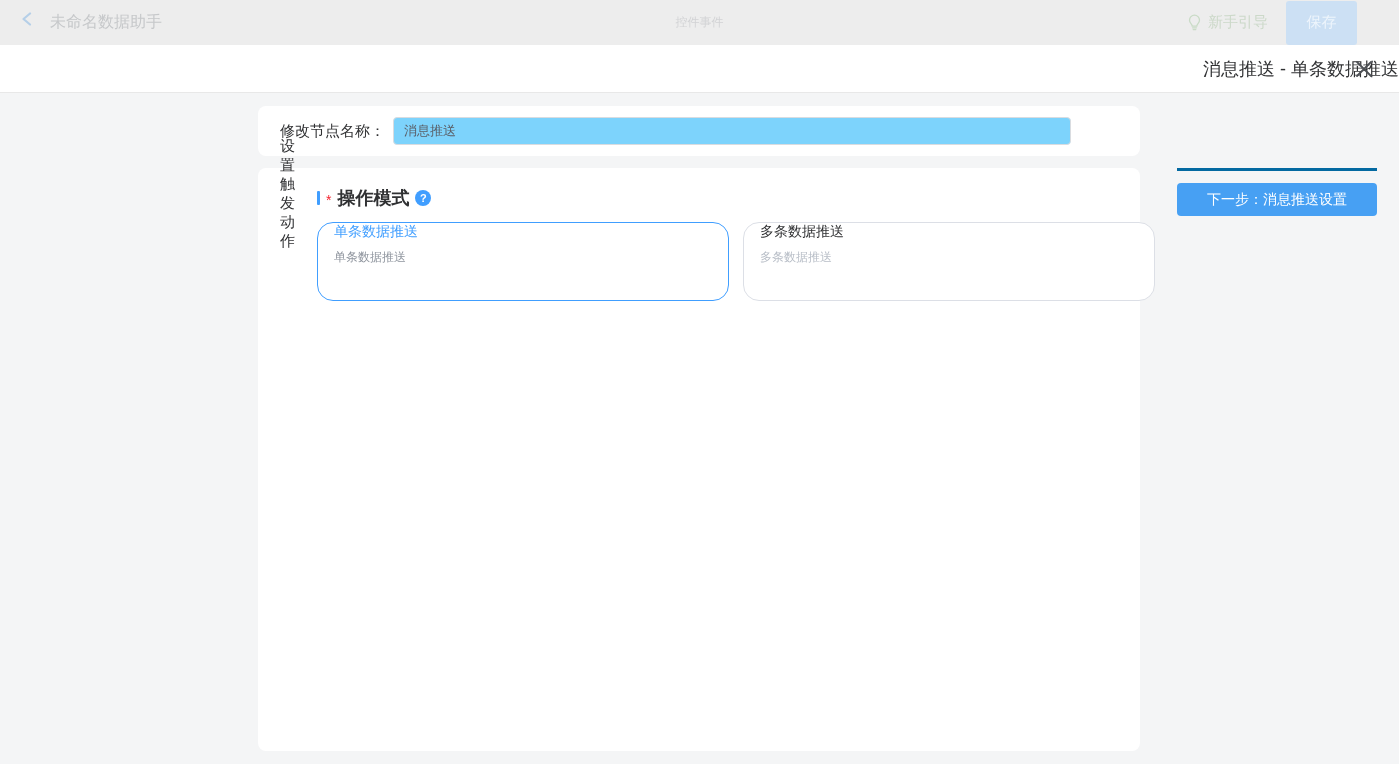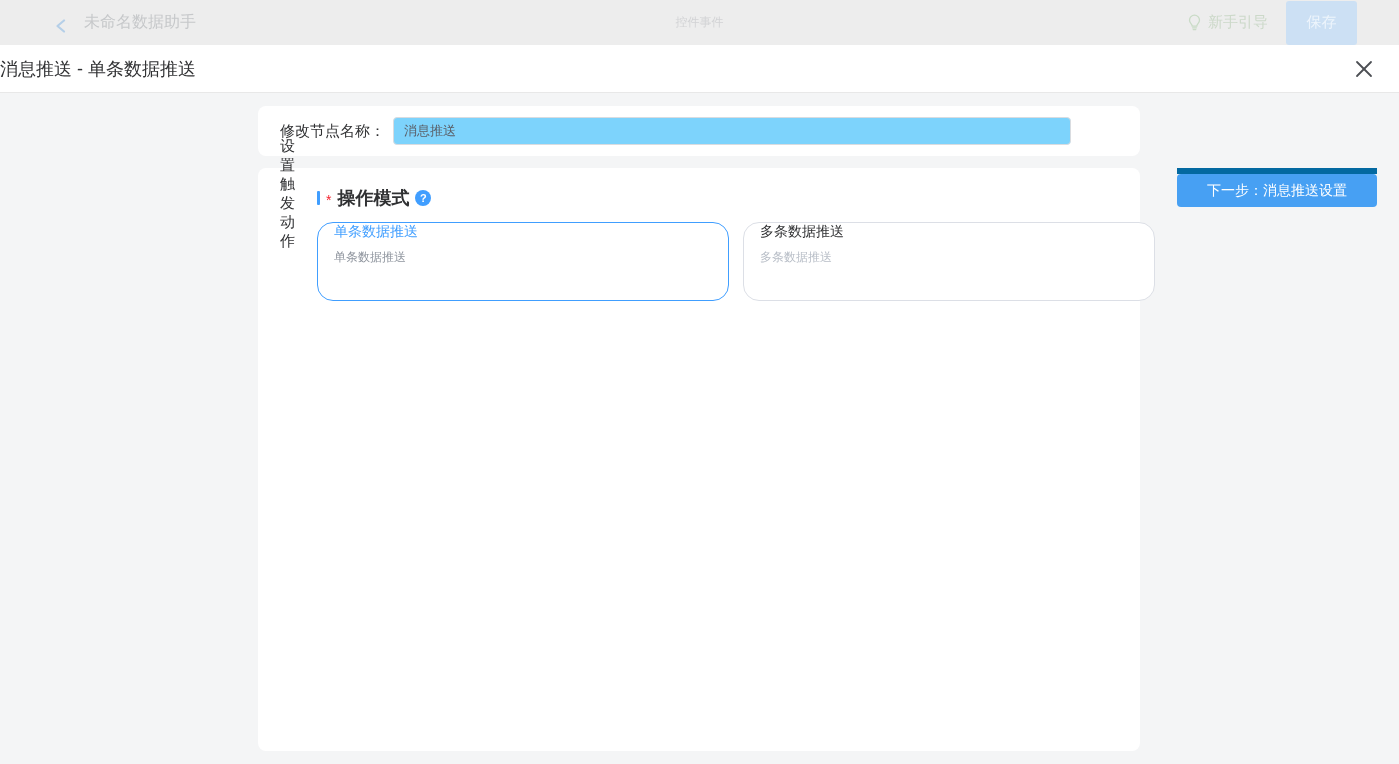--- a/index.html
+++ b/index.html
@@ -5,38 +5,38 @@
   * { margin:0; padding:0; box-sizing:border-box; }
   html,body { width:1399px; height:764px; background:#f4f5f6; }
   body { font-family:"Liberation Sans","DejaVu Sans",sans-serif; }
   .screen { position:relative; width:1399px; height:764px; overflow:hidden; }
 
   
   .topbar {
     position:absolute; left:0; top:0; width:1399px; height:45px;
     background:#ededed; display:flex; align-items:center;
   }
-  .topbar-left { display:flex; align-items:flex-end; gap:16px; padding-left:34px; flex:0 0 auto;margin-left:20px; }
+  .topbar-left { display:flex; align-items:flex-start; gap:16px; padding-left:20px; flex:0 0 auto; }
   .back-chevron { width:14px; height:14px; display:block; }
   .back-title { font-size:16px; color:#c6c8ca; }
   .topbar-center { position:absolute; left:0; right:0; text-align:center; font-size:12px; color:#d2d3d5; pointer-events:none; }
   .topbar-right { margin-left:auto; display:flex; gap:18px; padding-right:42px; z-index:1; }
   .guide { display:flex; align-items:center; gap:6px; }
   .guide-label { font-size:15px; color:#ccd9c9; }
   .save-btn {
     width:71px; height:44px; border:none; border-radius:3px;
     background:#cce0f4; color:#eef5fc; font-size:15px; cursor:pointer;
     font-family:inherit;
   }
 
   
   .modal-header {
     position:absolute; left:0; top:45px; width:1399px; height:48px;
     background:#ffffff; border-bottom:1px solid #e8e8e8;
-    display:flex; align-items:center; justify-content:flex-start;
+    display:flex; align-items:center; justify-content:flex-end;
   }
   .modal-title { font-size:18px; color:#303133; }
   .close-btn {
     position:absolute; right:22px; top:50%; transform:translateY(-50%);
     width:26px; height:26px; background:none; border:none; cursor:pointer;
     display:flex; align-items:center; justify-content:center; padding:0;
   }
 
   
   .modal-body { position:absolute; left:0; top:94px; width:1399px; height:670px; background:#f4f5f6; }
@@ -76,22 +76,22 @@
     width:412px; height:79px; border-radius:16px; background:#fff;
     border:1px solid #dcdfe6; padding:0 16px; cursor:pointer;
   }
   .option-card.selected { border-color:#409eff; }
   .option-title { font-size:14px; color:#303133; }
   .option-card.selected .option-title { color:#409eff; }
   .option-subtitle { font-size:12px; margin-top:8px; color:#b8bec7; }
   .option-card.selected .option-subtitle { color:#8f959e; }
 
   .trigger-footer {
-    height:60px; border-top:6px solid #0369a1;
-    display:flex; justify-content:center;
+    height:60px; border-top:3px solid #0369a1;
+    display:flex; align-items:center; justify-content:center;
   }
   .next-btn {
     width:200px; height:33px; border:none; border-radius:4px;
     background:#47a0f3; color:#ffffff; font-size:14px; cursor:pointer;
     font-family:inherit;
   }
 </style>
 </head>
 <body>
 

